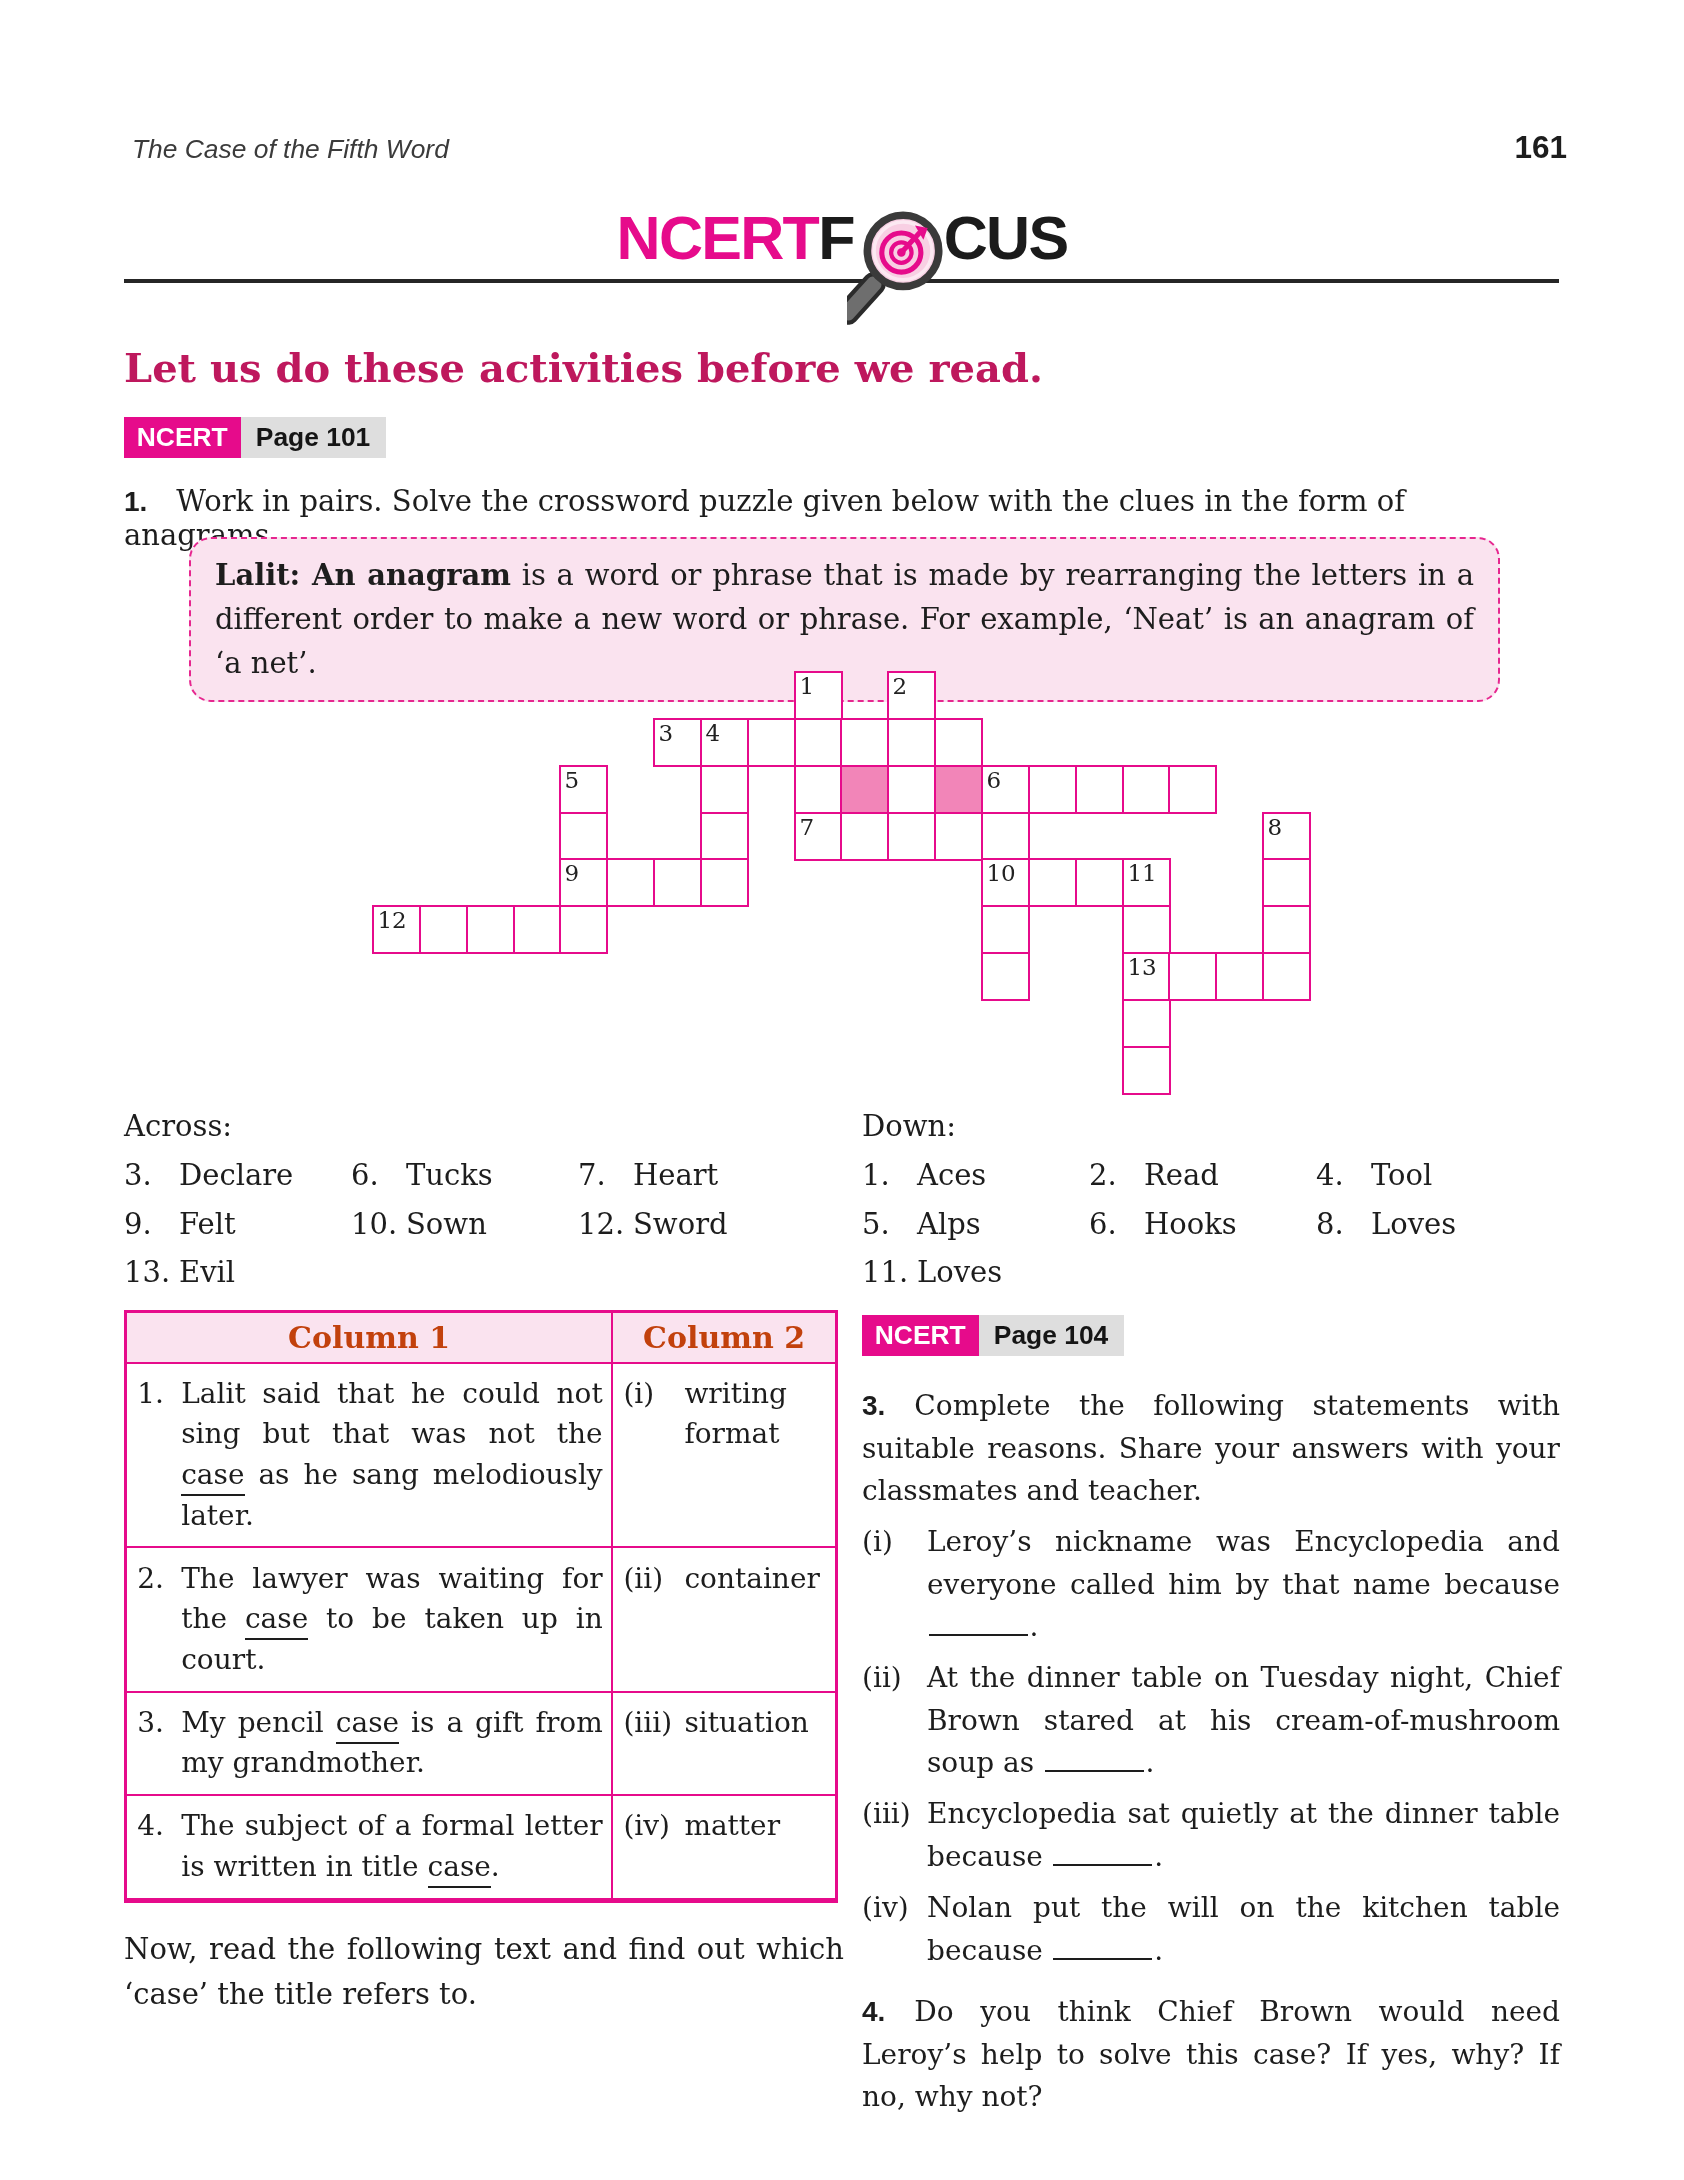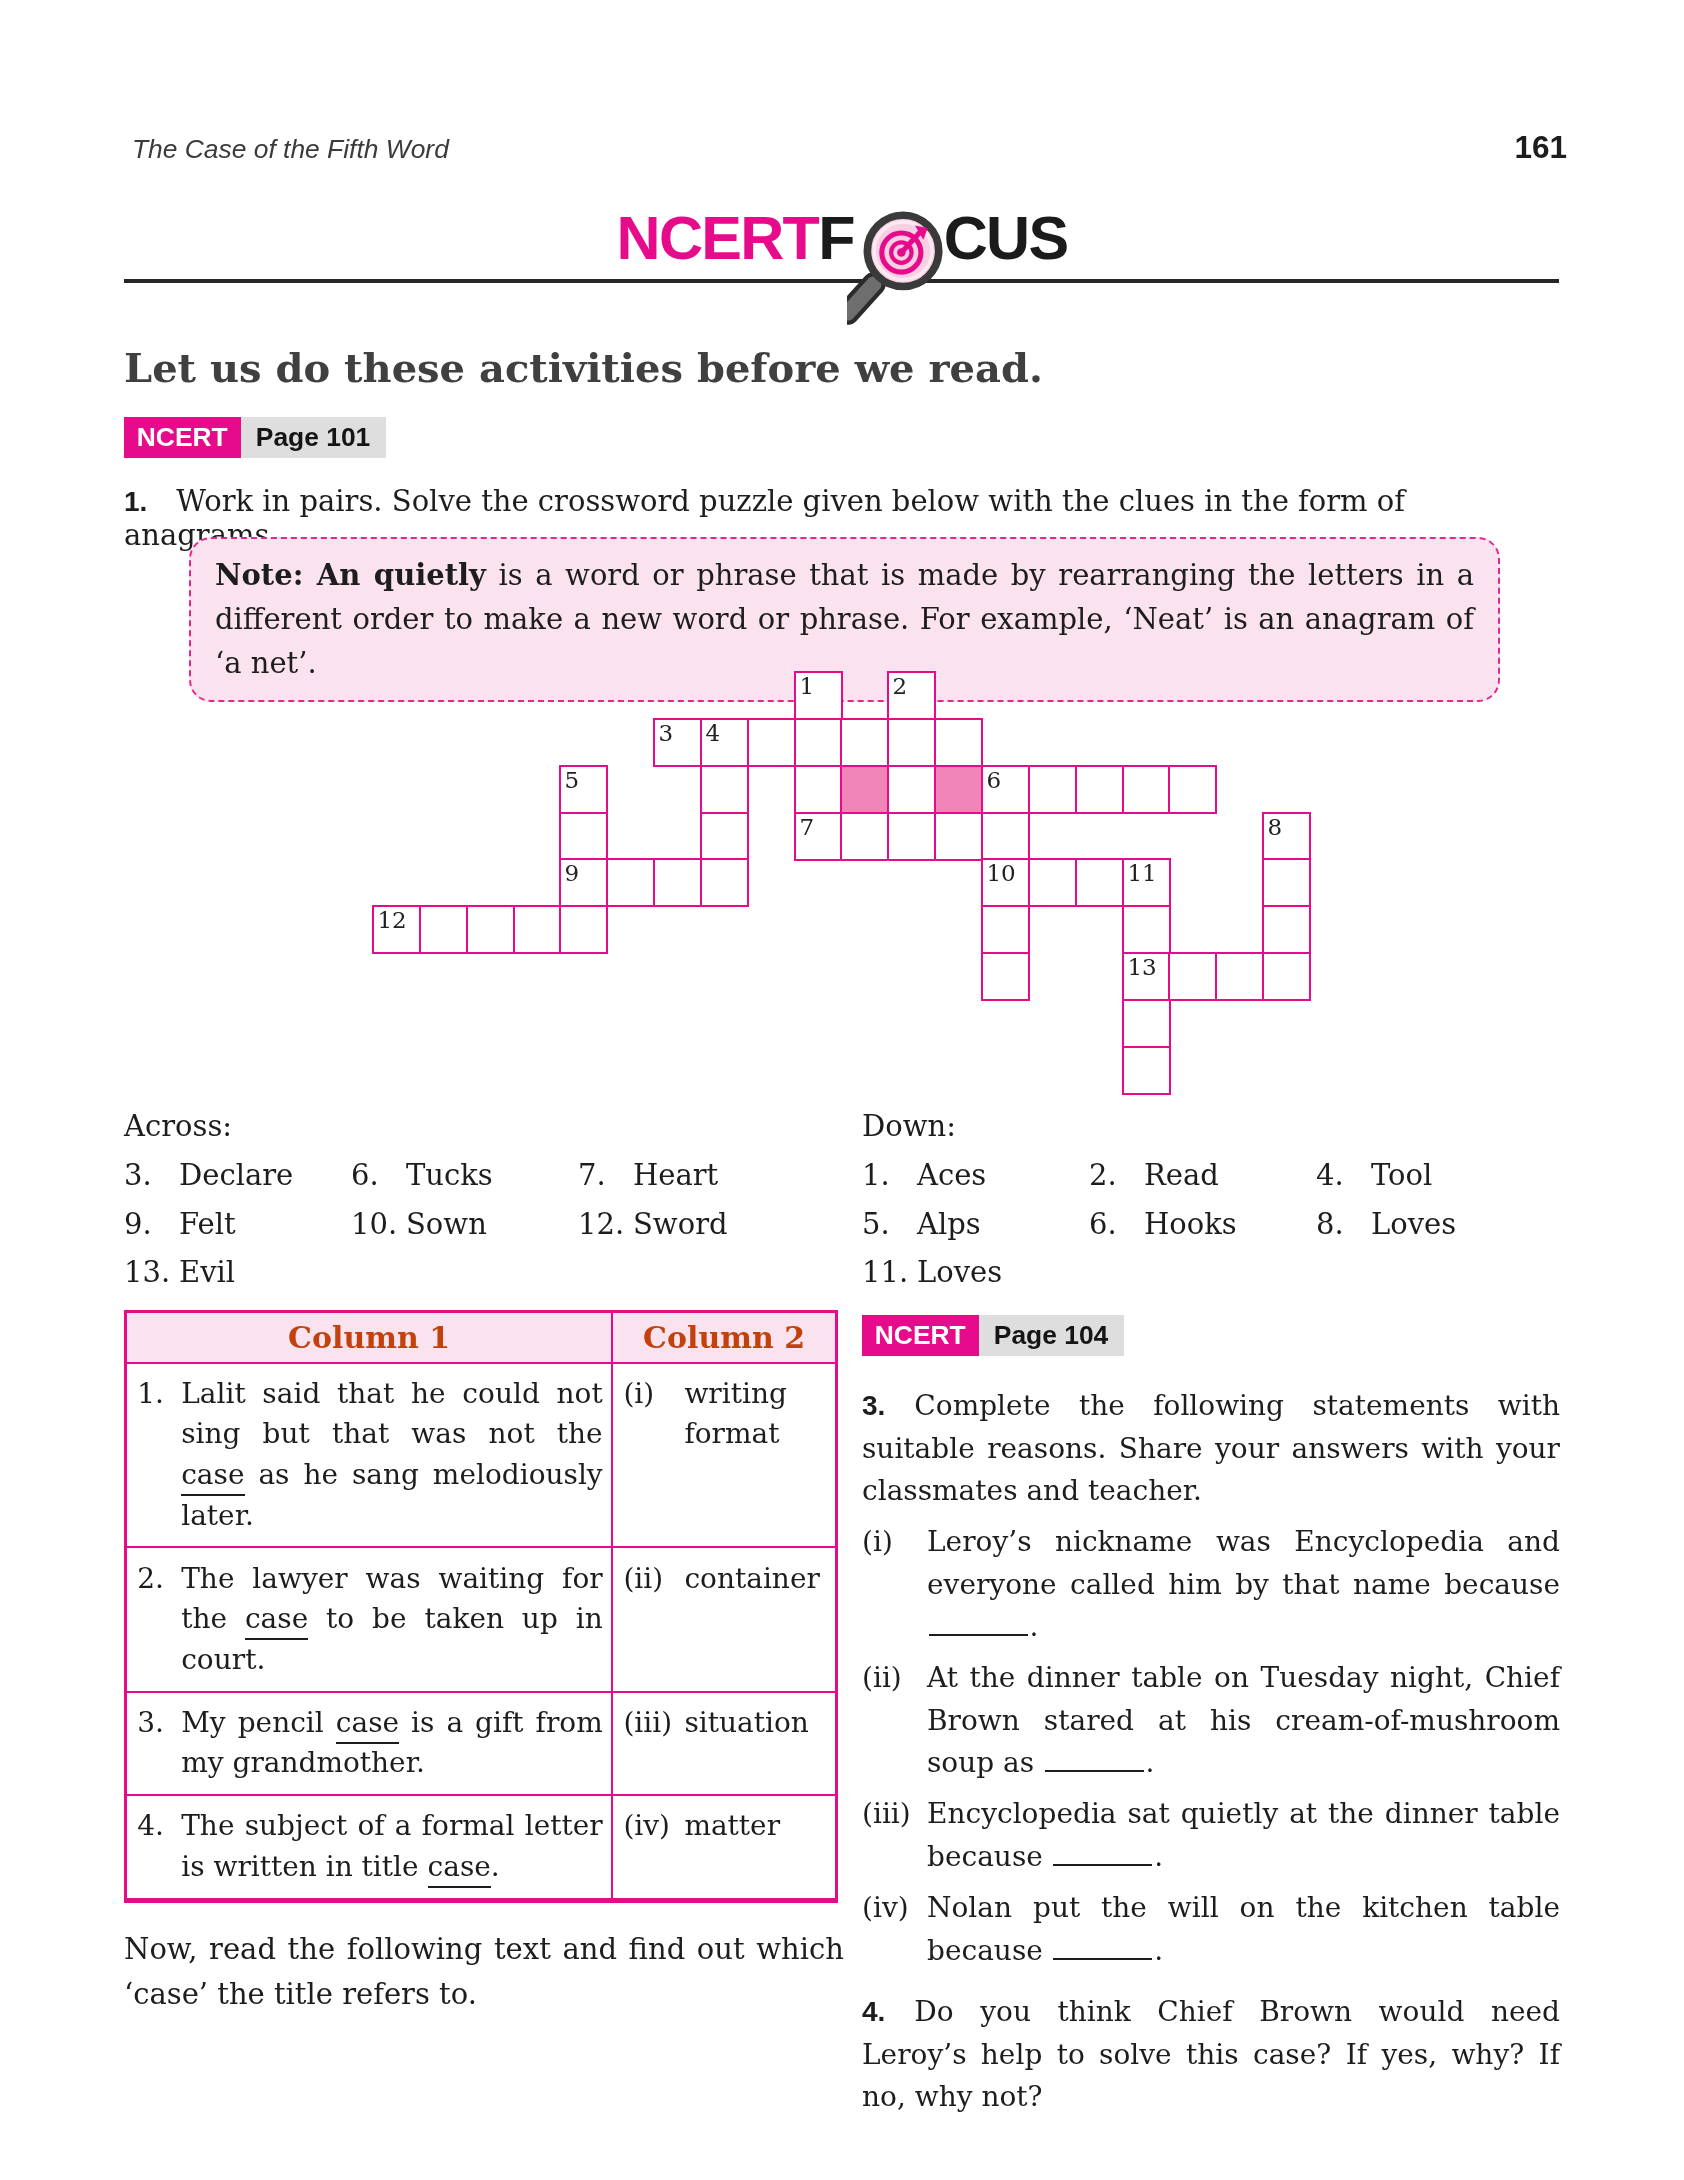--- a/index.html
+++ b/index.html
@@ -16,21 +16,21 @@
   .logo-rule{position:absolute;left:124px;top:279px;width:1435px;height:4.3px;background:#262626;}
   .logo{position:absolute;left:0;top:203px;width:100%;display:flex;justify-content:center;
         align-items:flex-start;}
   .logo .lt{font-family:"Liberation Sans",sans-serif;font-weight:bold;font-size:61px;
             line-height:70px;letter-spacing:-1.7px;}
   .logo .pink{color:#E60B8B;}
   .logo .dark{color:#1b1b1b;}
   .logo svg{margin:0 -10.2px 0 -6.8px;position:relative;top:1.7px;}
 
   
-  .h-pink{position:absolute;font-weight:bold;font-size:40px;color:#404040;letter-spacing:0;}
+  .h-pink{position:absolute;font-weight:bold;font-size:40px;color:#be185d;letter-spacing:0;}
 
   
   .badge{position:absolute;display:flex;font-family:"Liberation Sans",sans-serif;
          font-weight:bold;font-size:26.4px;line-height:41px;height:41px;}
   .badge .b1{background:#E60B8B;color:#fff;padding:0 12.8px;}
   .badge .b2{background:#dedede;color:#151515;padding:0 15.3px;}
 
   
   .qnum{font-family:"Liberation Sans",sans-serif;font-weight:bold;font-size:28px;padding-right:29px;}
   .qtext{font-size:29px;}
@@ -121,21 +121,21 @@
   <div class="badge" style="left:124px;top:417px;">
     <span class="b1">NCERT</span>
     <span class="b2">Page 101</span>
   </div>
 
   <div class="q1">
     <span class="qnum">1.</span><span class="qtext">Work in pairs. Solve the crossword puzzle given below with the clues in the form of anagrams.</span>
   </div>
 
   <div class="note">
-    <b>Note: An quietly</b><span> is a word or phrase that is made by rearranging the letters in a different order to make a new word or phrase. For example, ‘Neat’ is an anagram of ‘a net’.</span>
+    <b>Lalit: An anagram</b><span> is a word or phrase that is made by rearranging the letters in a different order to make a new word or phrase. For example, ‘Neat’ is an anagram of ‘a net’.</span>
   </div>
 
   <div class="xw" id="xw">
       <div class="xc" style="left: 422px; top: 0px;">
         <span class="cn">1</span>
       </div>
       <div class="xc" style="left: 515px; top: 0px;">
         <span class="cn">2</span>
       </div>
       <div class="xc" style="left: 281px; top: 47px;">

